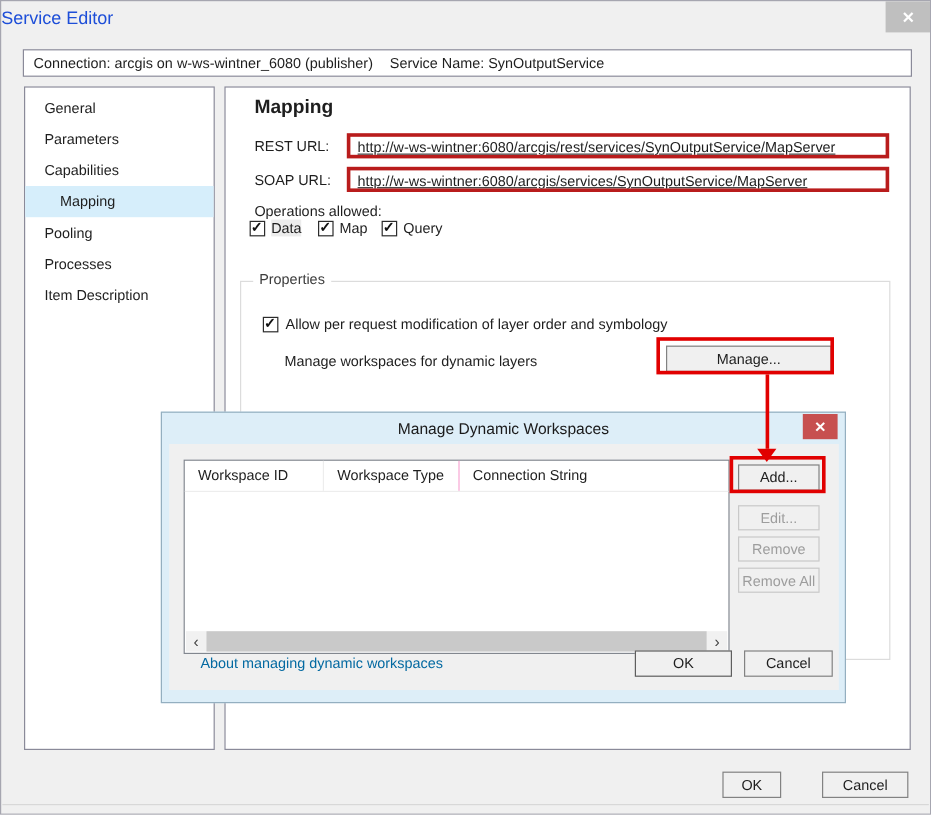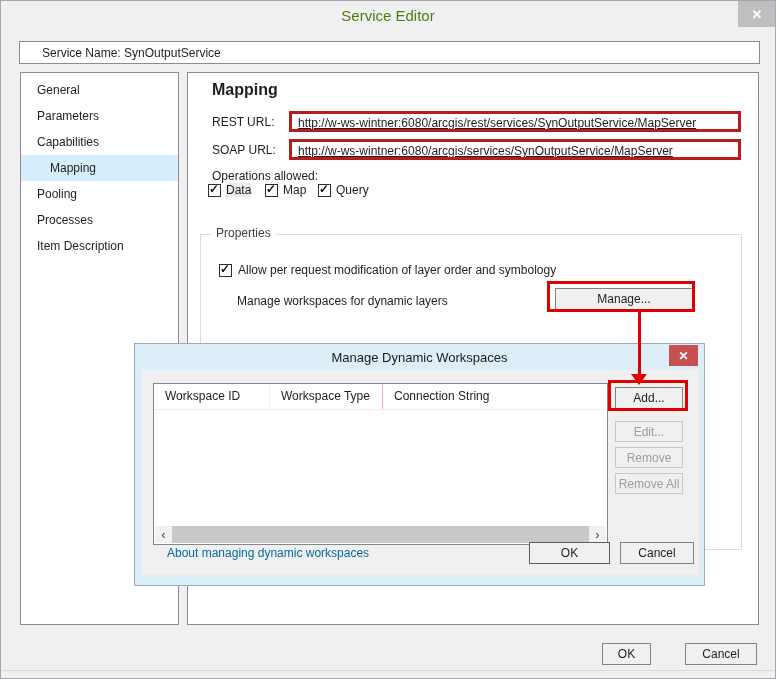--- a/index.html
+++ b/index.html
@@ -3,22 +3,22 @@
 <meta charset="utf-8">
 <style>
   * { margin:0; padding:0; box-sizing:border-box; }
   html,body { background:#e8e8e8; }
   body { font-family:"Liberation Sans", sans-serif; color:#1e1e1e; }
 
   .window { position:relative; width:776px; height:679px; background:#f0f0f0;
             border:1px solid #a6a6b0; overflow:hidden; }
 
   
-  .win-title { position:absolute; left:0; top:6px; width:100%; text-align:center;
-               font-size:15px; color:#4d7c0f; }
+  .win-title { position:absolute; left:0; top:6px; width:100%; 
+               font-size:15px; color:#1d4ed8; }
   .win-close { position:absolute; left:737px; top:0; width:38px; height:26px;
                background:#bfbfbf; color:#fff; font-size:13px; font-weight:bold;
                display:flex; align-items:center; justify-content:center; cursor:pointer; }
 
   
   .connection { position:absolute; left:18px; top:40px; width:741px; height:23px;
                 background:#fff; border:1px solid #8a8a99; font-size:12px;
                 display:flex; align-items:center; padding-left:8px; white-space:nowrap; overflow:hidden; }
   .connection .svc { margin-left:14px; }
 
@@ -106,20 +106,21 @@
 </style>
 </head>
 <body>
 
 <div class="window">
 
   <div class="win-title">Service Editor</div>
   <div class="win-close">✕</div>
 
   <div class="connection">
+    <span>Connection: arcgis on w-ws-wintner_6080 (publisher)</span>
     <span class="svc">Service Name: SynOutputService</span>
   </div>
 
   <div class="sidebar">
     <div class="side-item">General</div>
     <div class="side-item">Parameters</div>
     <div class="side-item">Capabilities</div>
     <div class="side-item sel">Mapping</div>
     <div class="side-item">Pooling</div>
     <div class="side-item">Processes</div>

